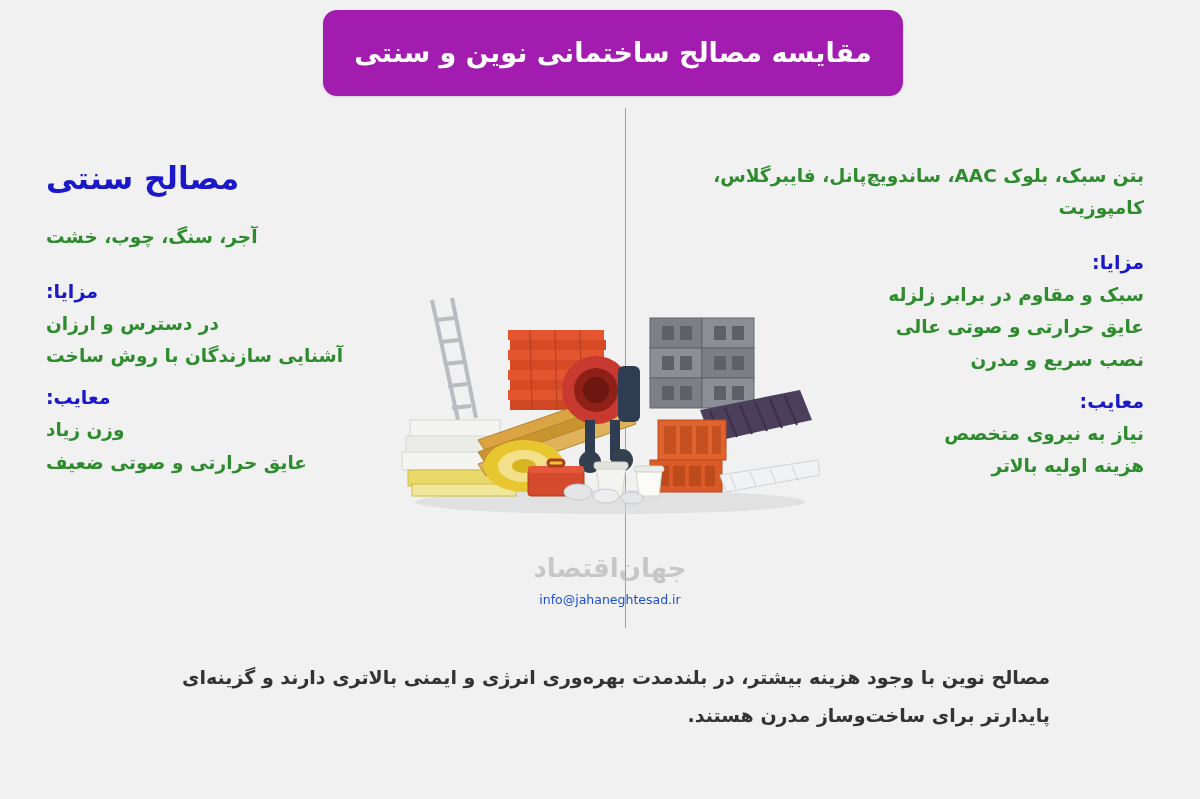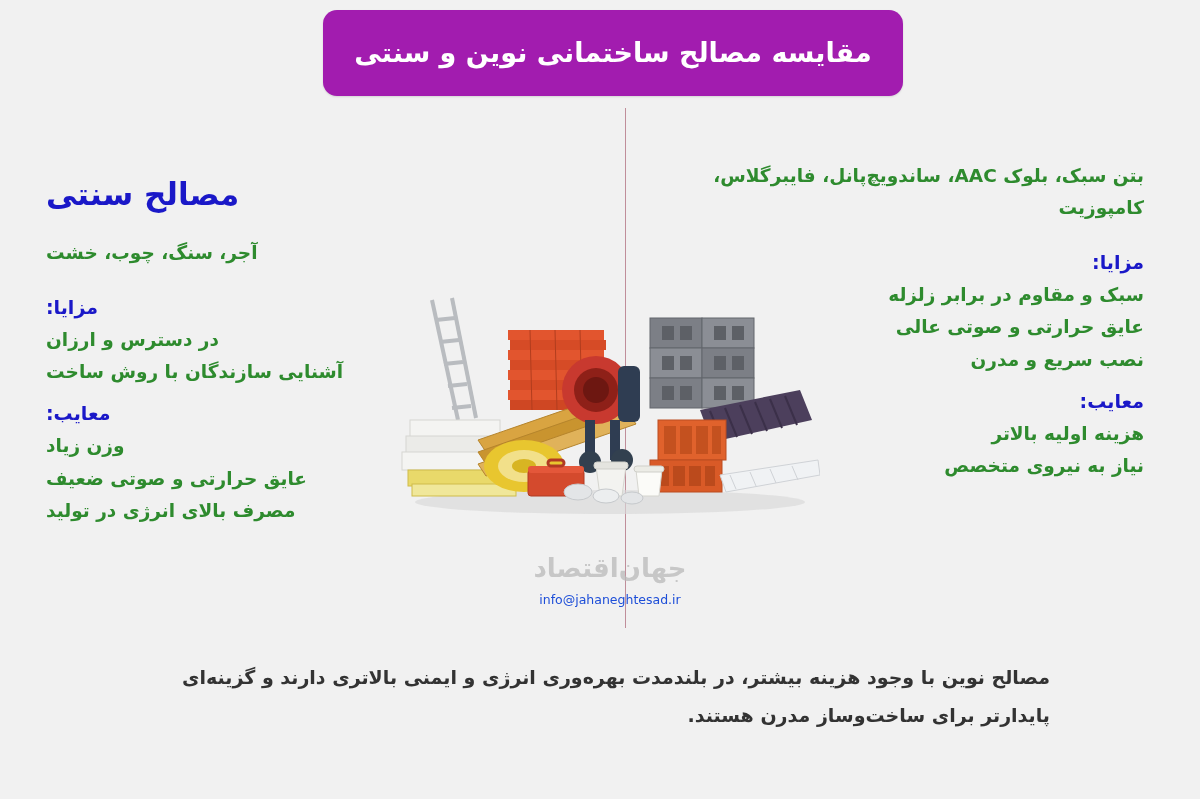--- a/index.html
+++ b/index.html
@@ -70,21 +70,21 @@
   }
   .column.modern .inner { padding-left: 0; padding-right: 0; margin-right: 0; width: 515px; }
   .column.traditional {
     left: 30px;
     text-align: left;
   }
 
   .col-heading {
     font-size: 31px;
     font-weight: bold;
-    margin: 16px 0 24px 0;
+    margin: 0 0 24px 0;
     line-height: 1.2;
   }
   .modern .col-heading { color: #1a18c8; text-align: right; padding-right: 16px; }
   .traditional .col-heading { color: #1a18c8; text-align: left; padding-left: 16px; }
 
   .col-subtitle {
     font-size: 18.5px;
     font-weight: bold;
     color: #2e8b2e;
     line-height: 1.75;
@@ -182,42 +182,41 @@
 
       <div class="section-label">مزایا:</div>
       <ul class="bullet-list">
         <li>سبک و مقاوم در برابر زلزله</li>
         <li>عایق حرارتی و صوتی عالی</li>
         <li>نصب سریع و مدرن</li>
       </ul>
 
       <div class="section-label">معایب:</div>
       <ul class="bullet-list">
+        <li>نیاز به نیروی متخصص</li>
         <li>هزینه اولیه بالاتر</li>
-        <li>نیاز به نیروی متخصص</li>
       </ul>
     </div>
   </div>
 
   <div class="column traditional">
     <div class="inner">
       <h2 class="col-heading">مصالح سنتی</h2>
       <p class="col-subtitle">آجر، سنگ، چوب، خشت</p>
 
       <div class="section-label">مزایا:</div>
       <ul class="bullet-list">
         <li>در دسترس و ارزان</li>
         <li>آشنایی سازندگان با روش ساخت</li>
       </ul>
 
       <div class="section-label">معایب:</div>
       <ul class="bullet-list">
         <li>وزن زیاد</li>
         <li>عایق حرارتی و صوتی ضعیف</li>
-        <li>مصرف بالای انرژی در تولید</li>
       </ul>
     </div>
   </div>
 
   <div class="materials-image">
     <svg width="420" height="250" viewBox="0 0 420 250" xmlns="http://www.w3.org/2000/svg" aria-hidden="true">
 
       <ellipse cx="210" cy="232" rx="195" ry="12" fill="#d9d9d9" opacity="0.65"></ellipse>
 
       <g stroke="#b9bcc0" stroke-width="4" fill="none">

